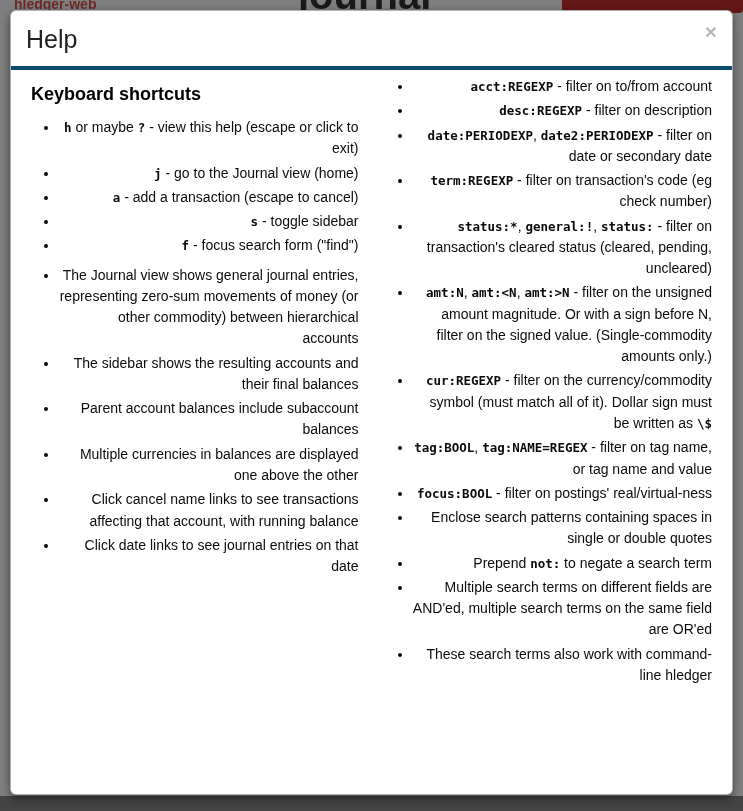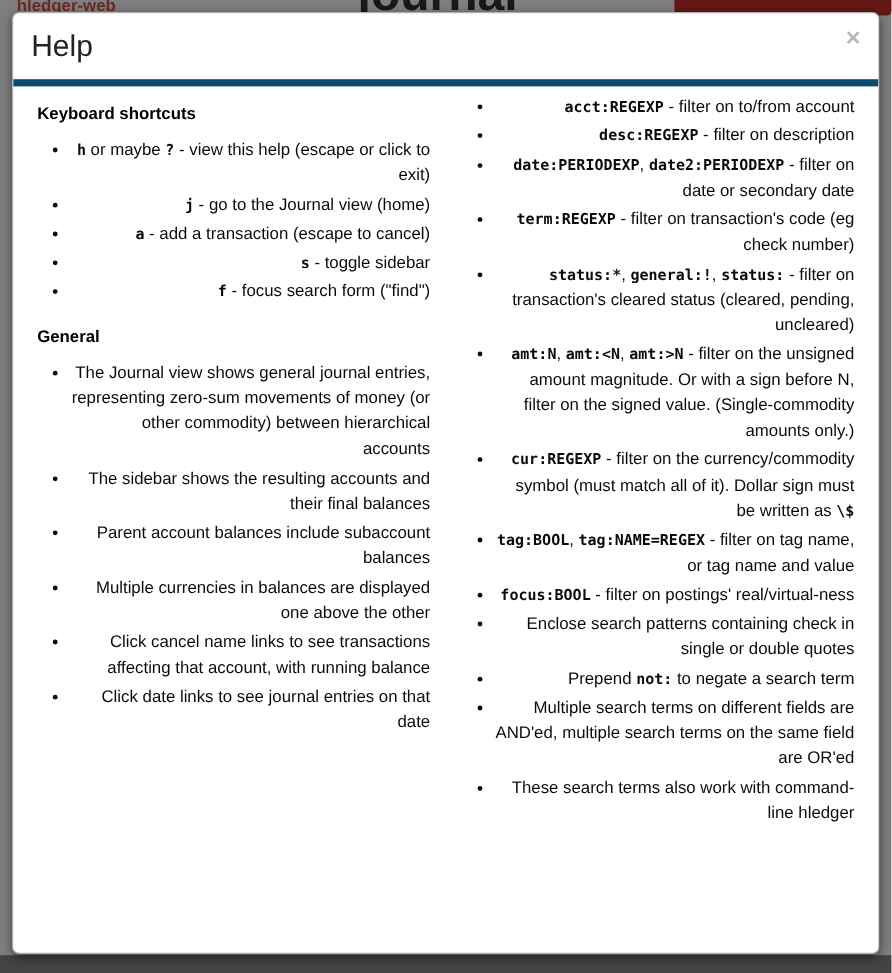--- a/index.html
+++ b/index.html
@@ -45,21 +45,21 @@
     width: 723px; height: 785px;
     background: #fff;
     border: 1px solid rgba(0,0,0,0.3);
     border-radius: 6px;
     box-shadow: 0 3px 9px rgba(0,0,0,0.5);
     overflow: hidden;
   }
   .modal-header {
     position: relative;
     padding: 13px 15px 12px 15px;
-    border-bottom: 6px solid #0c4a6e;
+    border-bottom: 4px solid #0c4a6e;
   }
   .modal-title {
     margin: 0;
     font-size: 25px;
     font-weight: 500;
     color: #222;
     line-height: 1.2;
   }
   .close-button {
     position: absolute; top: 10px; right: 15px;
@@ -69,21 +69,21 @@
     font-family: "Liberation Sans", sans-serif;
   }
   .modal-body {
     display: flex;
     gap: 26px;
     padding: 6px 20px 20px 20px;
   }
   .help-column { flex: 1 1 0; min-width: 0; }
 
   .section-heading {
-    font-size: 14px; font-weight: bold;
+    font-size: 18px; font-weight: bold;
     margin: 18px 0 12px 0; color: #000;
   }
   .help-column .section-heading:first-child { margin-top: 8px; }
   .help-list {
     margin: 0 0 8px 0;
     padding-left: 28px;
     font-size: 14px;
     line-height: 1.52;
     color: #0b0b0b;
     text-align: right;
@@ -116,41 +116,40 @@
   <div class="modal-body">
     <div class="help-column">
         <h4 class="section-heading">Keyboard shortcuts</h4>
         <ul class="help-list">
           <li><code>h</code> or maybe <code>?</code> - view this help (escape or click to exit)</li>
           <li><code>j</code> - go to the Journal view (home)</li>
           <li><code>a</code> - add a transaction (escape to cancel)</li>
           <li><code>s</code> - toggle sidebar</li>
           <li><code>f</code> - focus search form ("find")</li>
         </ul>
-        <h4 class="section-heading">General</h4>
         <ul class="help-list">
           <li>The Journal view shows general journal entries, representing zero-sum movements of money (or other commodity) between hierarchical accounts</li>
           <li>The sidebar shows the resulting accounts and their final balances</li>
           <li>Parent account balances include subaccount balances</li>
           <li>Multiple currencies in balances are displayed one above the other</li>
           <li>Click cancel name links to see transactions affecting that account, with running balance</li>
           <li>Click date links to see journal entries on that date</li>
         </ul>
       </div>
     <div class="help-column">
         <ul class="help-list">
           <li><code>acct:REGEXP</code> - filter on to/from account</li>
           <li><code>desc:REGEXP</code> - filter on description</li>
           <li><code>date:PERIODEXP</code>, <code>date2:PERIODEXP</code> - filter on date or secondary date</li>
           <li><code>term:REGEXP</code> - filter on transaction's code (eg check number)</li>
           <li><code>status:*</code>, <code>general:!</code>, <code>status:</code> - filter on transaction's cleared status (cleared, pending, uncleared)</li>
           <li><code>amt:N</code>, <code>amt:&lt;N</code>, <code>amt:&gt;N</code> - filter on the unsigned amount magnitude. Or with a sign before N, filter on the signed value. (Single-commodity amounts only.)</li>
           <li><code>cur:REGEXP</code> - filter on the currency/commodity symbol (must match all of it). Dollar sign must be written as <code>\$</code></li>
           <li><code>tag:BOOL</code>, <code>tag:NAME=REGEX</code> - filter on tag name, or tag name and value</li>
           <li><code>focus:BOOL</code> - filter on postings' real/virtual-ness</li>
-          <li>Enclose search patterns containing check in single or double quotes</li>
+          <li>Enclose search patterns containing spaces in single or double quotes</li>
           <li>Prepend <code>not:</code> to negate a search term</li>
           <li>Multiple search terms on different fields are AND'ed, multiple search terms on the same field are OR'ed</li>
           <li>These search terms also work with command-line hledger</li>
         </ul>
       </div>
   </div>
 </div>
 
 </body></html>

